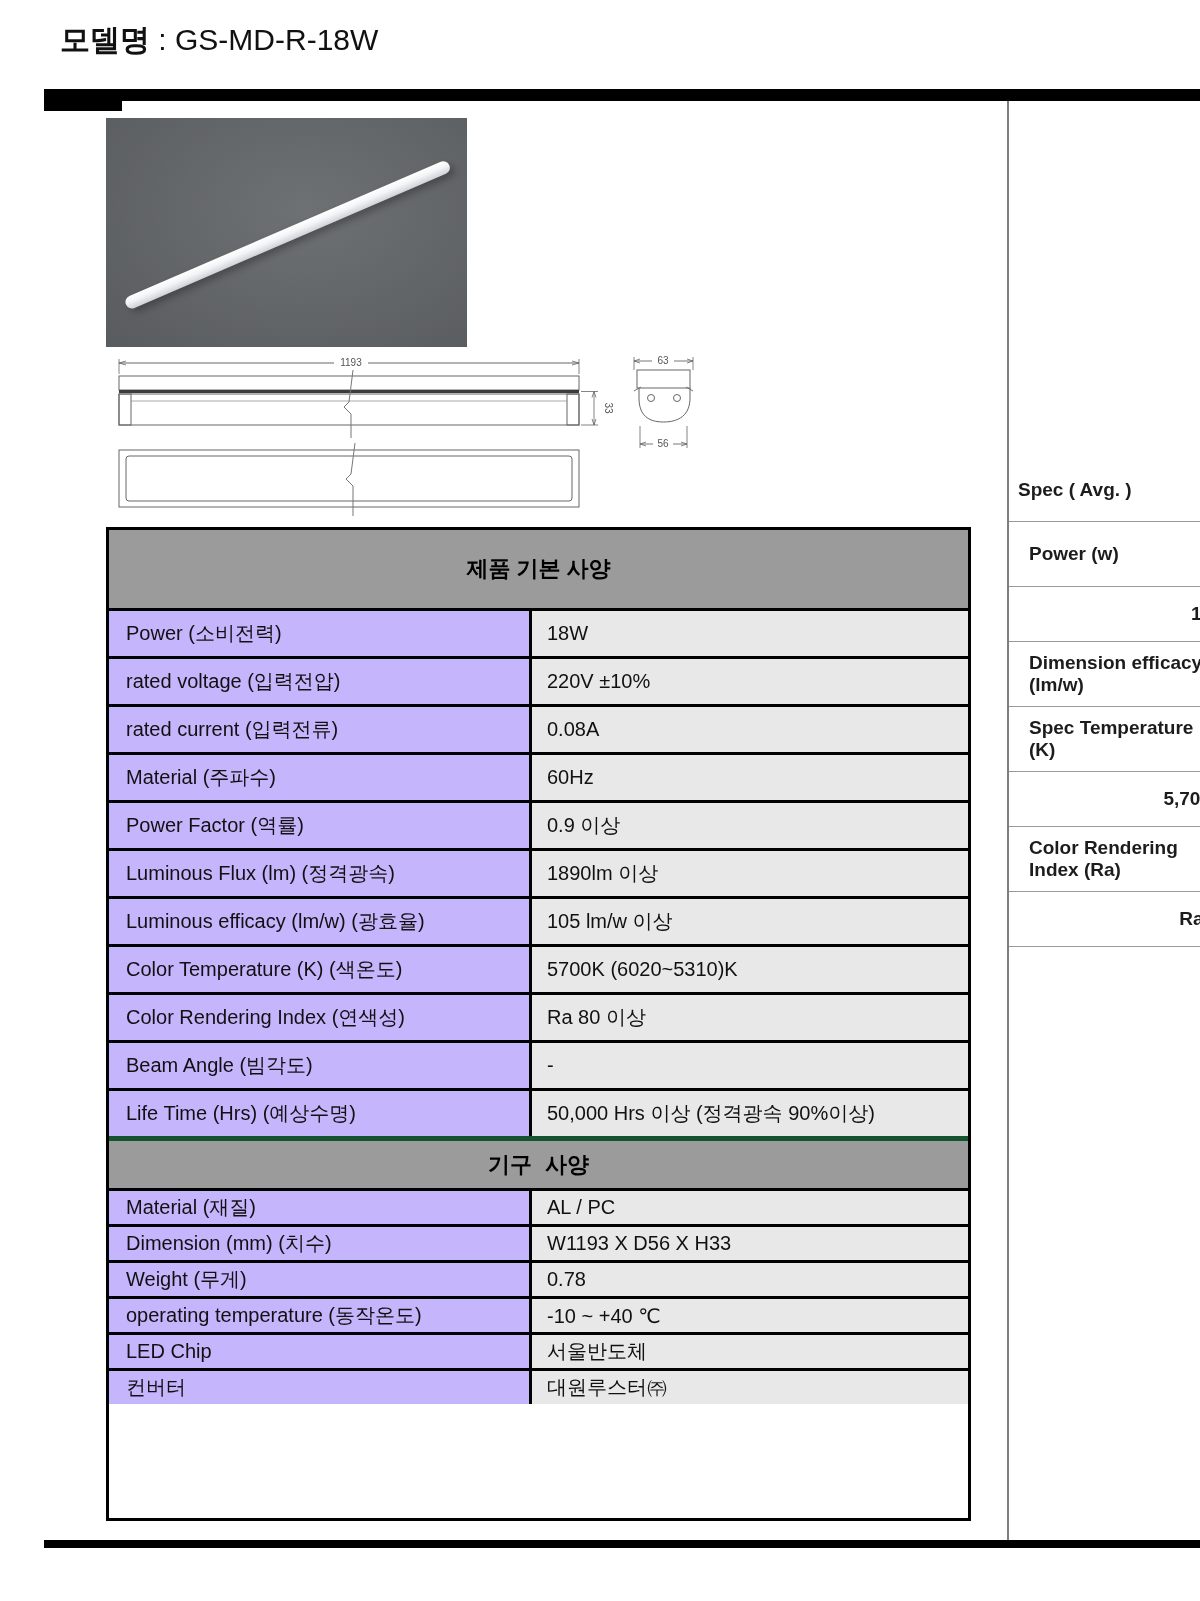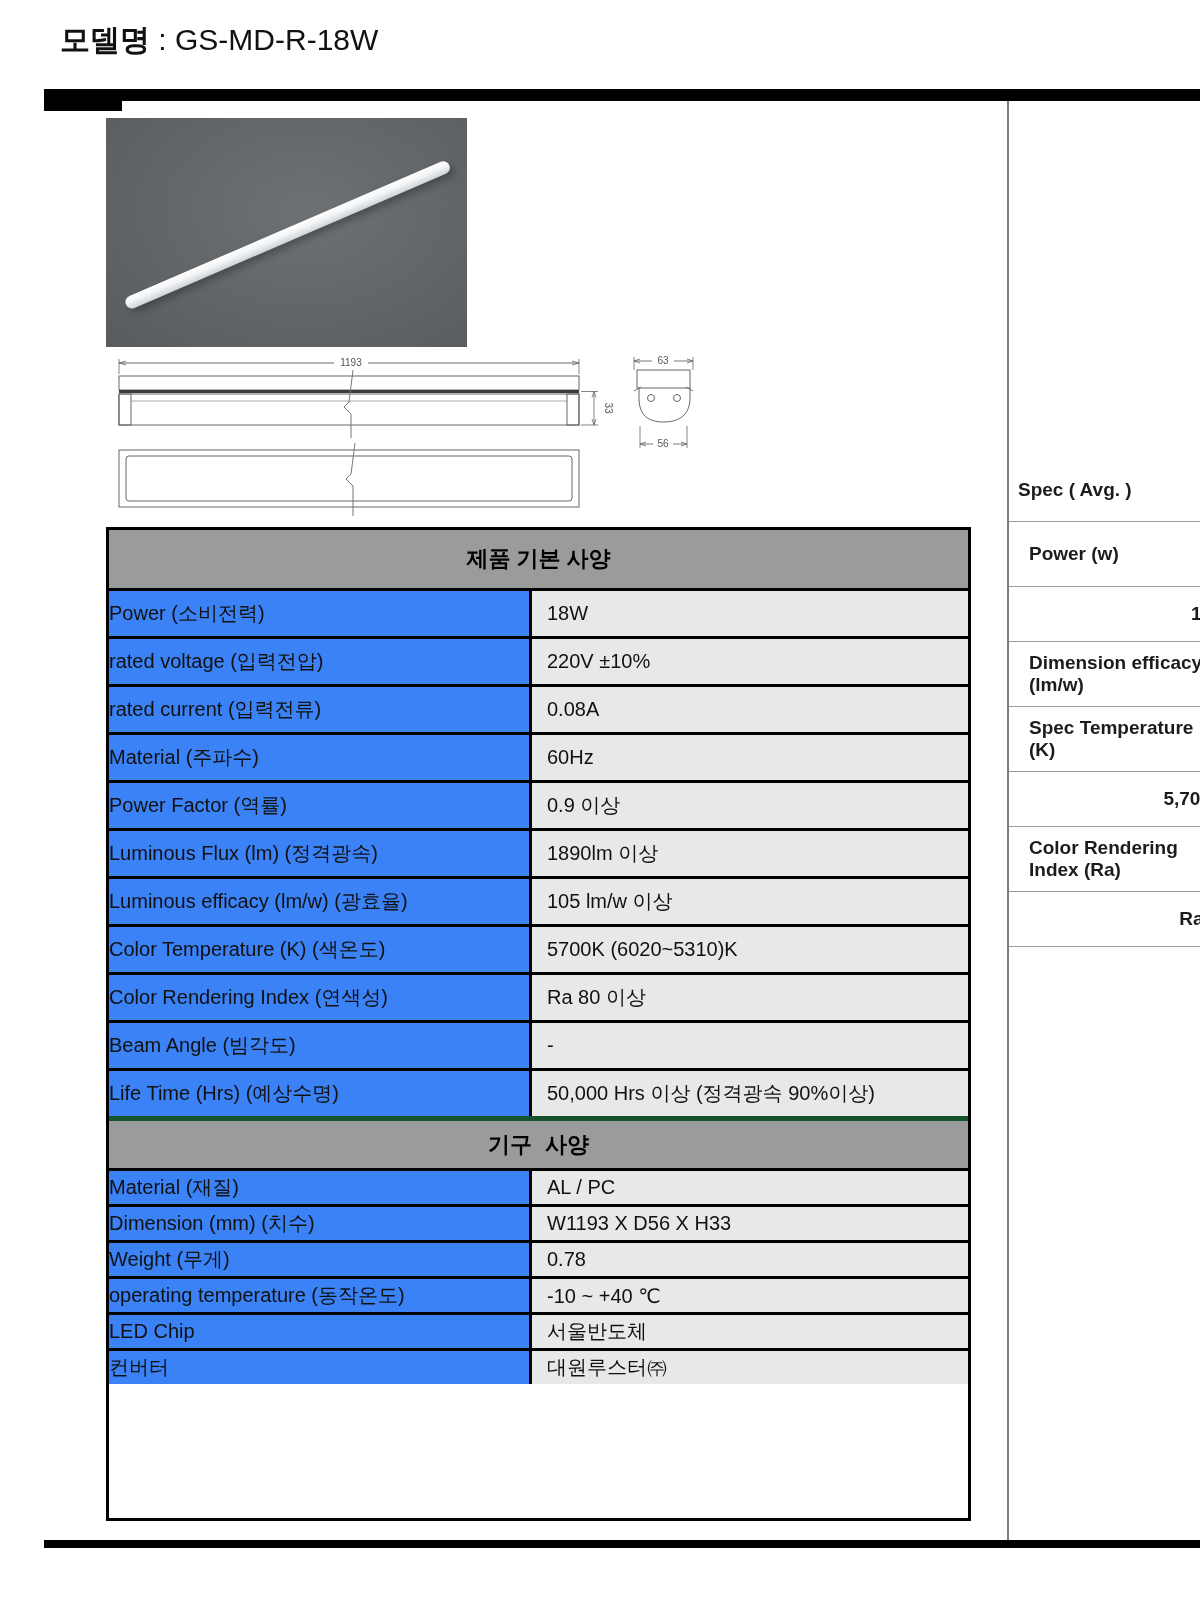--- a/index.html
+++ b/index.html
@@ -23,27 +23,27 @@
   .led-bar{position:absolute;left:20px;top:180px;width:352px;height:13px;border-radius:7px;
     background:linear-gradient(to bottom,#ffffff 0%,#f2f4f6 45%,#ced3d8 100%);
     transform:rotate(-23.3deg);transform-origin:0 50%;
     box-shadow:3px 5px 7px rgba(0,0,0,0.28);}
   
   .drawings{position:absolute;left:62px;top:350px;}
   .drawings text{font-family:"Liberation Sans","DejaVu Sans",sans-serif;font-size:10px;fill:#555;}
   
   .spec-table{position:absolute;left:62px;top:527px;width:865px;height:994px;
     border:3px solid #000;box-sizing:border-box;background:#fff;}
-  .tbl-section-header{height:58px;background:#9b9b9b;display:flex;align-items:center;justify-content:center;
+  .tbl-section-header{height:78px;background:#9b9b9b;display:flex;align-items:center;justify-content:center;
     font-size:22px;font-weight:700;color:#000;box-sizing:border-box;}
   .tbl-section-header.h2{height:52px;border-top:5px solid #14532d;font-family:Liberation Mono, monospace;}
   .spec-row{display:flex;height:48px;border-top:3px solid #000;box-sizing:border-box;}
   #rows2 .spec-row{height:36px;}
   .spec-row .cell{display:flex;align-items:center;font-size:20px;box-sizing:border-box;}
-  .spec-row .label{width:420px;background:#3b82f6;}
+  .spec-row .label{width:420px;background:#c4b5fd;padding-left:17px;}
   .spec-row .value{flex:1;background:#e8e8e8;border-left:3px solid #000;padding-left:15px;}
   
   .sidebar{position:absolute;left:965px;top:460px;width:235px;}
   .sb-row{box-sizing:border-box;border-bottom:1px solid #9a9a9a;display:flex;align-items:center;
     font-weight:700;font-size:19px;color:#1c1c1c;line-height:1.18;}
   .sb-header{height:62px;padding-left:9px;}
   .sb-label{height:65px;padding-left:20px;padding-right:24px;justify-content:flex-start;}
   .sb-value{height:55px;padding-right:14px;justify-content:flex-end;}
 </style>
 </head>

